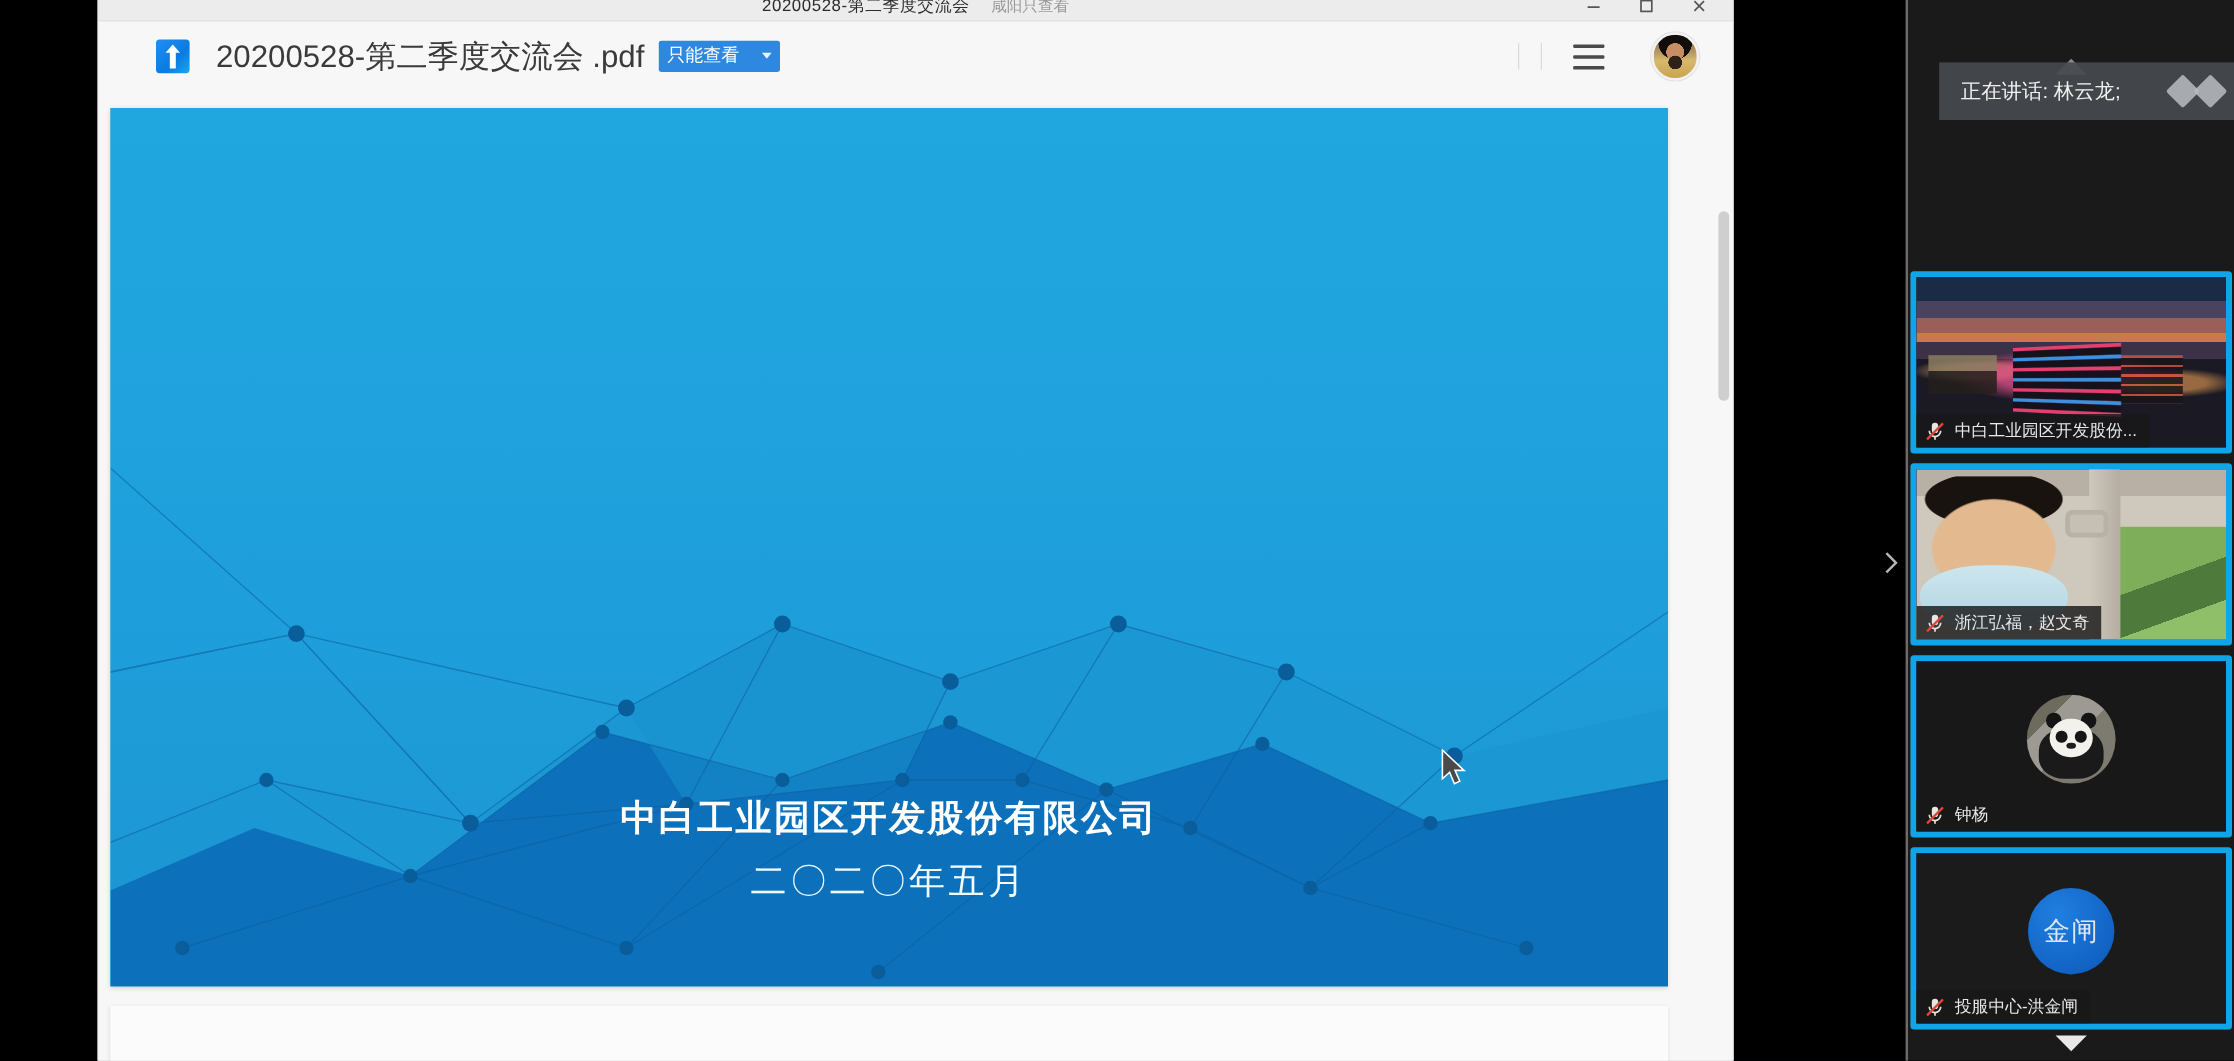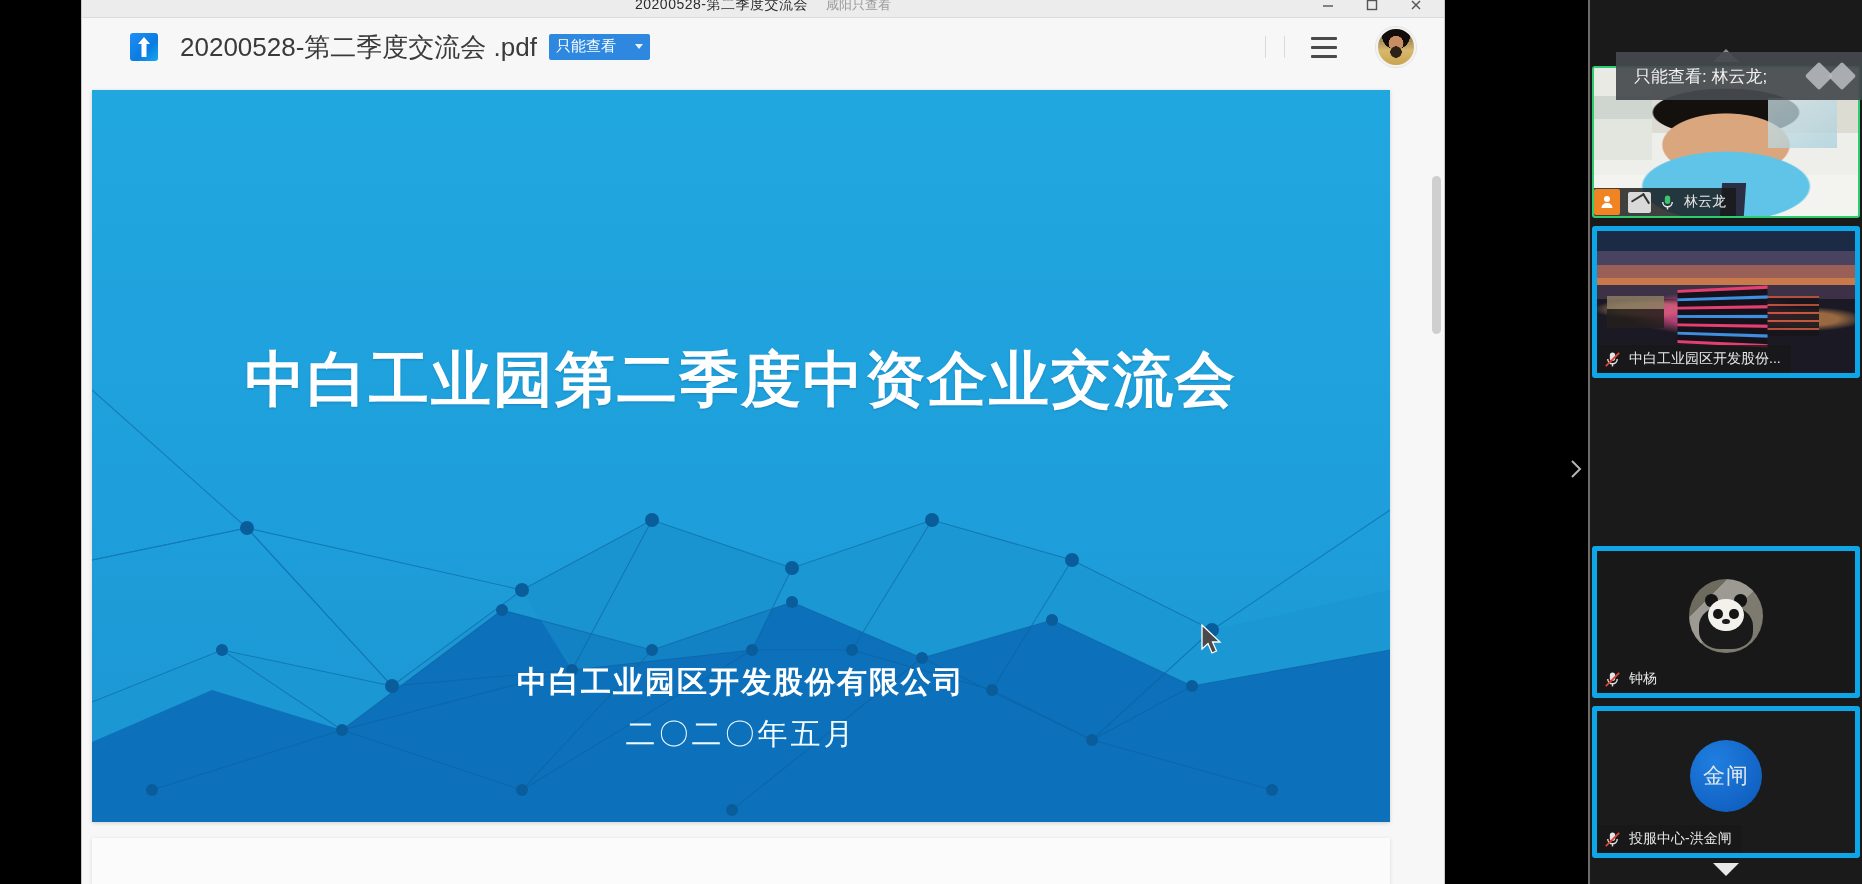--- a/index.html
+++ b/index.html
@@ -444,21 +444,20 @@
               <circle cx="700" cy="512" r="6"></circle>
             <circle cx="830" cy="568" r="6"></circle>
               <circle cx="960" cy="530" r="6"></circle>
             <circle cx="1100" cy="596" r="6"></circle>
               <circle cx="60" cy="700" r="6"></circle>
             <circle cx="430" cy="700" r="6"></circle>
               <circle cx="640" cy="720" r="6"></circle>
             <circle cx="1180" cy="700" r="6"></circle>
           </g>
         </svg>
-        <div class="slide-title">中白工业园第二季度中资企业交流会</div>
         <div class="slide-sub1">中白工业园区开发股份有限公司</div>
         <div class="slide-sub2">二〇二〇年五月</div>
       </div>
 
       <div class="slide-page-2"></div>
 
       <div class="doc-scroll-track">
         <div class="doc-scroll-thumb"></div>
       </div>
 
@@ -469,58 +468,56 @@
   </div>
 
   <div class="panel-edge"></div>
 
   <div class="video-panel">
 
     <div class="panel-scroll-up">
       <span class="tri-up"></span>
     </div>
 
-    <div class="tile active" style="top:66px;">
-      <div class="cam1">
-          <div class="cam1-tie"></div>
-        </div>
-      <div class="tile-name">
-        <span class="ic-user">
-          <svg width="16" height="16" viewBox="0 0 16 16">
-              <circle cx="8" cy="5" r="3" fill="#fff"></circle>
-              <path d="M2.5 14c0-3 2.5-5 5.5-5s5.5 2 5.5 5z" fill="#fff"></path>
-            </svg>
-        </span>
-        <span class="ic-share"></span>
-        <svg class="ic" viewBox="0 0 20 20">
-          <rect x="7.2" y="2.5" width="5.6" height="9" rx="2.8" fill="#3ec46d"></rect>
-          <path d="M5 9.5a5 5 0 0 0 10 0" fill="none" stroke="#e9e9e9" stroke-width="1.5"></path>
-          <line x1="10" y1="14.5" x2="10" y2="17.3" stroke="#e9e9e9" stroke-width="1.5"></line>
-        </svg>
-        <span class="label">林云龙</span>
-      </div>
-    </div>
 
     <div class="tile" style="top:226px;">
       <div class="cam2">
         <div class="cam2-b3"></div>
           <div class="cam2-b2"></div>
           <div class="cam2-b1"></div>
       </div>
       <div class="tile-name">
         <svg class="ic" viewBox="0 0 20 20">
           <rect x="7.2" y="2.5" width="5.6" height="9" rx="2.8" fill="#e6e6e6"></rect>
           <path d="M5 9.5a5 5 0 0 0 10 0" fill="none" stroke="#e0e0e0" stroke-width="1.5"></path>
           <line x1="10" y1="14.5" x2="10" y2="17.3" stroke="#e0e0e0" stroke-width="1.5"></line>
           <line x1="3" y1="17" x2="17" y2="3" stroke="#e0443a" stroke-width="2"></line>
         </svg>
         <span class="label">中白工业园区开发股份...</span>
       </div>
     </div>
 
+    <div class="tile" style="top:386px;">
+      <div class="cam3">
+        <div class="cam3-win"></div>
+          <div class="cam3-pillar"></div>
+        <div class="cam3-handle"></div>
+          <div class="cam3-head"></div>
+          <div class="cam3-mask"></div>
+      </div>
+      <div class="tile-name">
+        <svg class="ic" viewBox="0 0 20 20">
+          <rect x="7.2" y="2.5" width="5.6" height="9" rx="2.8" fill="#e6e6e6"></rect>
+          <path d="M5 9.5a5 5 0 0 0 10 0" fill="none" stroke="#e0e0e0" stroke-width="1.5"></path>
+          <line x1="10" y1="14.5" x2="10" y2="17.3" stroke="#e0e0e0" stroke-width="1.5"></line>
+          <line x1="3" y1="17" x2="17" y2="3" stroke="#e0443a" stroke-width="2"></line>
+        </svg>
+        <span class="label">浙江弘福，赵文奇</span>
+      </div>
+    </div>
 
     <div class="tile" style="top:706px;">
       <div class="cam5">
         <div class="init-circle">金闸</div>
       </div>
       <div class="tile-name">
         <svg class="ic" viewBox="0 0 20 20">
           <rect x="7.2" y="2.5" width="5.6" height="9" rx="2.8" fill="#e6e6e6"></rect>
           <path d="M5 9.5a5 5 0 0 0 10 0" fill="none" stroke="#e0e0e0" stroke-width="1.5"></path>
           <line x1="10" y1="14.5" x2="10" y2="17.3" stroke="#e0e0e0" stroke-width="1.5"></line>
@@ -551,21 +548,21 @@
         </svg>
         <span class="label">钟杨</span>
       </div>
     </div>
 
     <div class="panel-scroll-down">
       <span class="tri-down"></span>
     </div>
 
     <div class="speaking-banner">
-      <span>只能查看: 林云龙;</span>
+      <span>正在讲话: 林云龙;</span>
       <span class="banner-deco">
           <i></i>
           <i></i>
         </span>
     </div>
   </div>
 
   <div class="collapse-chevron">
     <svg width="16" height="24" viewBox="0 0 16 24">
         <path d="M4 4 L12 12 L4 20" fill="none" stroke="#b6b6b6" stroke-width="2"></path>

